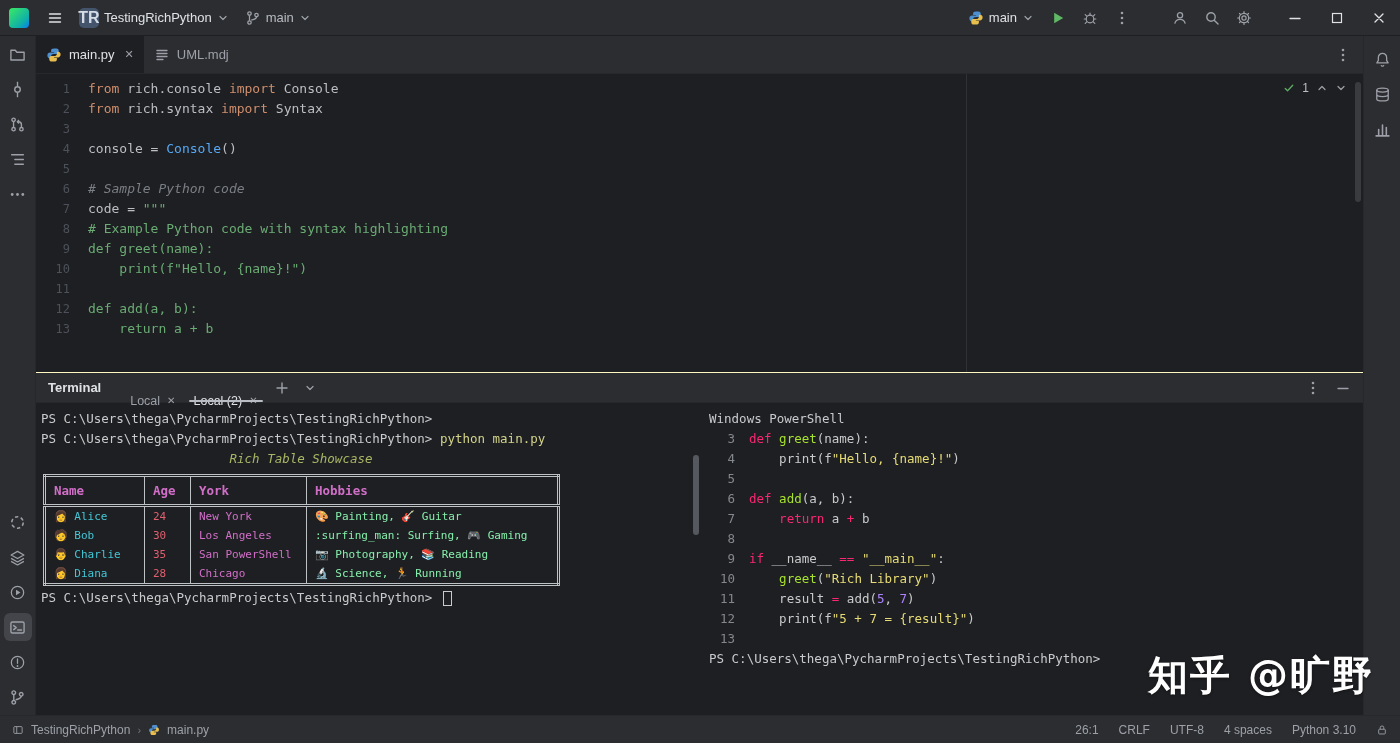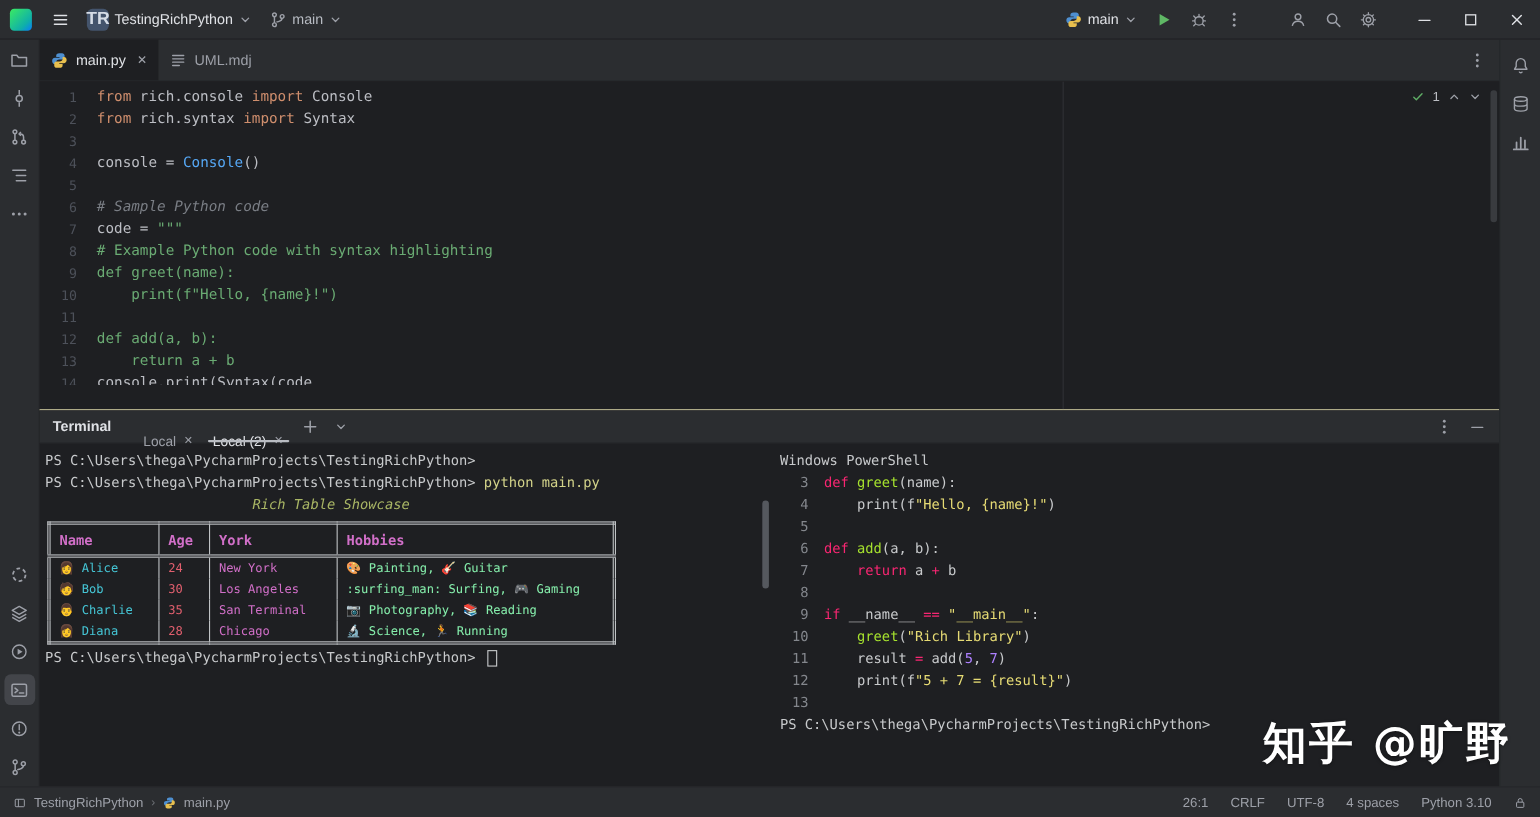--- a/index.html
+++ b/index.html
@@ -376,21 +376,20 @@
             <div class="code-line"><span class="gutter">4</span><span class="code-text"><span>console = </span><span class="c-call">Console</span><span>()</span></span></div>
             <div class="code-line"><span class="gutter">5</span><span class="code-text"></span></div>
             <div class="code-line"><span class="gutter">6</span><span class="code-text"><span class="c-com"># Sample Python code</span></span></div>
             <div class="code-line"><span class="gutter">7</span><span class="code-text"><span>code = </span><span class="c-str">"""</span></span></div>
             <div class="code-line"><span class="gutter">8</span><span class="code-text"><span class="c-str"># Example Python code with syntax highlighting</span></span></div>
             <div class="code-line"><span class="gutter">9</span><span class="code-text"><span class="c-str">def greet(name):</span></span></div>
             <div class="code-line"><span class="gutter">10</span><span class="code-text"><span class="c-str">    print(f"Hello, {name}!")</span></span></div>
             <div class="code-line"><span class="gutter">11</span><span class="code-text"></span></div>
             <div class="code-line"><span class="gutter">12</span><span class="code-text"><span class="c-str">def add(a, b):</span></span></div>
             <div class="code-line"><span class="gutter">13</span><span class="code-text"><span class="c-str">    return a + b</span></span></div>
-            <div class="code-line"><span class="gutter">14</span><span class="code-text"><span>console.print(Syntax(code,</span></span></div>
           </div>
         <div class="inspect">
           <span class="icon sm">
               <svg viewBox="0 0 16 16" fill="none" stroke="#5fad65" stroke-width="1.7" stroke-linecap="round" stroke-linejoin="round">
                 <path d="M3 8.6l3.1 3L13 4.4"></path>
               </svg>
             </span>
           <span class="num">1</span>
           <span class="icon sm">
               <svg viewBox="0 0 16 16" fill="none" stroke="currentColor" stroke-width="1.6" stroke-linecap="round" stroke-linejoin="round">
@@ -471,21 +470,21 @@
                   </tr>
                   <tr>
                     <td class="col-name">🧑 Bob</td>
                     <td class="col-age">30</td>
                     <td class="col-city">Los Angeles</td>
                     <td class="col-hobbies">:surfing_man: Surfing, 🎮 Gaming</td>
                   </tr>
                   <tr>
                     <td class="col-name">👨 Charlie</td>
                     <td class="col-age">35</td>
-                    <td class="col-city">San Terminal</td>
+                    <td class="col-city">San PowerShell</td>
                     <td class="col-hobbies">📷 Photography, 📚 Reading</td>
                   </tr>
                   <tr>
                     <td class="col-name">👩 Diana</td>
                     <td class="col-age">28</td>
                     <td class="col-city">Chicago</td>
                     <td class="col-hobbies">🔬 Science, 🏃 Running</td>
                   </tr>
                 </tbody>
               </table>

